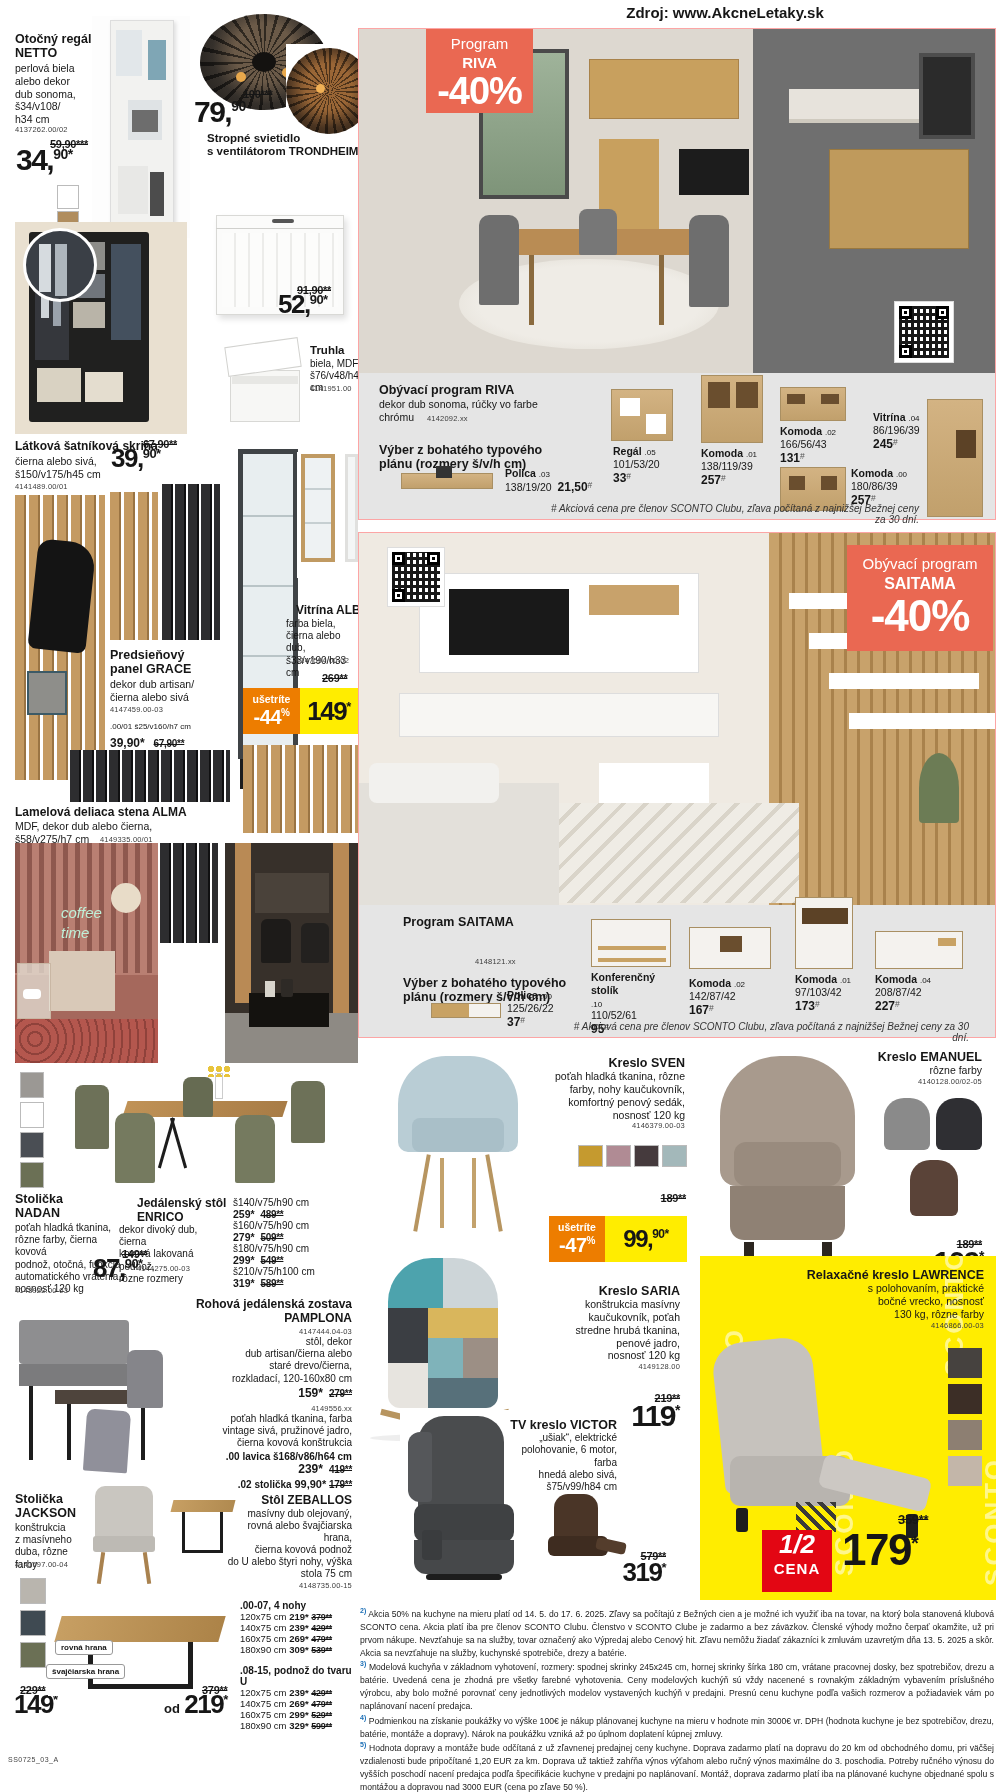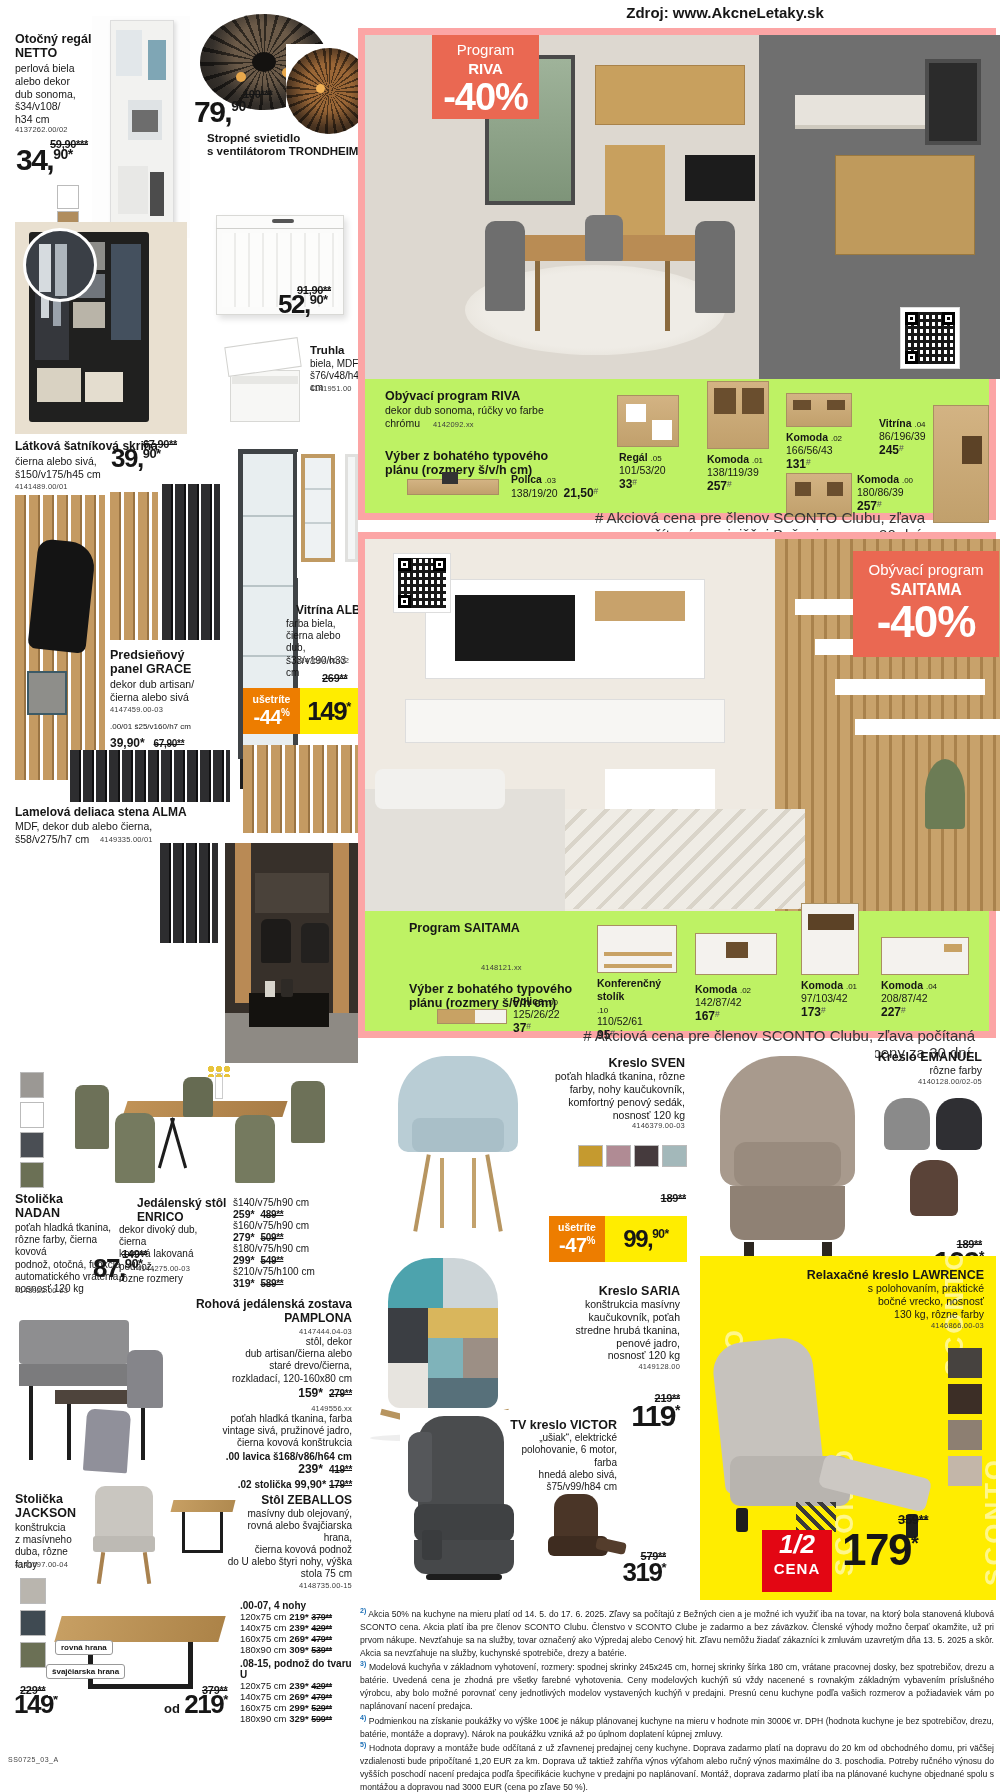--- a/index.html
+++ b/index.html
@@ -18,36 +18,36 @@
 .old{font-size:11px;font-weight:bold;text-decoration:line-through;letter-spacing:-.3px}
 .old-sm{font-size:10px;font-weight:bold;text-decoration:line-through;letter-spacing:-.3px}
 .price{line-height:.8;white-space:nowrap}
 .pint{font-weight:bold;letter-spacing:-1.5px}
 .psup{font-weight:bold;vertical-align:top;position:relative;top:1px;letter-spacing:-.5px}
 .p30 .pint{font-size:30px}.p30 .psup{font-size:14px}
 .p26 .pint{font-size:26px}.p26 .psup{font-size:13px}
 .p24 .pint{font-size:24px}.p24 .psup{font-size:12px}
 .p44 .pint{font-size:44px}.p44 .psup{font-size:20px;top:3px}
 .ph{position:absolute;overflow:hidden}
-.box{position:absolute;border:7px solid #fca5a5;background:#bef264}
+.box{position:absolute;border:1px solid #fca5a5;background:#e5e5e5}
 .badge{position:absolute;color:#fff;text-align:center}
 .badge .l1{font-size:15px;line-height:1.25}
 .badge .l2{font-size:15px;font-weight:bold;line-height:1.2}
 .badge .l3{font-size:38px;font-weight:bold;letter-spacing:-1px;line-height:1.05}
 .save{position:absolute;color:#fff;text-align:center;padding-top:5px}
 .save .s1{font-size:10.5px;font-weight:bold;line-height:1.2}
 .save .s2{font-size:20px;font-weight:bold;letter-spacing:-.5px}
 .save .s2 sup{font-size:10px}
 .ybox{position:absolute;background:#ffed00;display:flex;align-items:center;justify-content:center}
 .item-lb{position:absolute;font-size:10.5px;line-height:1.22}
 .item-lb .nm{font-weight:bold}
 .item-lb .vr{font-size:8px;font-weight:normal}
 .item-lb .pr{font-weight:bold;font-size:12px}
 .item-lb .hash{font-size:8.5px;vertical-align:top;color:#555;font-weight:normal}
-.fnote{position:absolute;font-size:15px;color:#333}
+.fnote{position:absolute;font-style:italic;font-size:10px;color:#333}
 .thumb{position:absolute;background:linear-gradient(180deg,#d3b383,#c1a06c);border:1px solid #a98f62}
 .thumb i{position:absolute;background:#8a6f46;display:block}
 .swatch{position:absolute;border:1px solid #bbb}
 .qr{position:absolute;background:#fff;padding:4px;border:1px solid #ddd}
 .qr .m{width:100%;height:100%;position:relative;background-image:repeating-linear-gradient(0deg,#000 0 3px,transparent 3px 7px),repeating-linear-gradient(90deg,#000 0 3px,transparent 3px 6px);opacity:.9}
 .qr .f{position:absolute;width:13px;height:13px;border:3px solid #000;background:#fff}
 .qr .f::after{content:"";position:absolute;inset:2px;background:#000}
 .slats-wood{background:repeating-linear-gradient(90deg,#c49a62 0 9px,#9a7443 9px 11px,#fff 11px 14px)}
 .slats-black{background:repeating-linear-gradient(90deg,#2d2d2f 0 9px,#101011 9px 11px,#fff 11px 13px)}
 .wm{position:absolute;color:rgba(255,255,255,.55);font-weight:bold;letter-spacing:3px;font-size:26px;transform:rotate(-90deg);transform-origin:center;white-space:nowrap}
@@ -195,20 +195,30 @@
 
   <div class="ph slats-black" style="left:70px;top:750px;width:160px;height:52px"></div>
   <div class="ph slats-wood" style="left:243px;top:745px;width:115px;height:88px"></div>
   <div class="abs ttl" style="left:15px;top:806px;font-size:12px">Lamelová deliaca stena ALMA</div>
   <div class="abs dsc" style="left:15px;top:820px">MDF, dekor dub alebo čierna,</div>
   <div class="abs dsc" style="left:15px;top:833px">š58/v275/h7 cm</div>
   <div class="abs cd" style="left:100px;top:835px">4149335.00/01</div>
   <div class="abs old" style="left:260px;top:852px">159**</div>
   <div class="abs price p26" style="left:226px;top:862px"><span class="pint">94,</span><span class="psup">90*</span></div>
 
+  <div class="ph" style="left:15px;top:843px;width:143px;height:220px;background:linear-gradient(180deg,#b97f72 0 60%,#a5685c 60% 100%)">
+    <div class="abs" style="left:0;top:0;width:143px;height:130px;background:repeating-linear-gradient(90deg,rgba(90,40,34,.45) 0 5px,transparent 5px 12px)"></div>
+    <div class="abs pre" style="left:46px;top:60px;color:#bff0d8;font-size:15px;font-style:italic;line-height:1.3">coffee
+time</div>
+    <div class="abs" style="left:34px;top:108px;width:66px;height:60px;background:#d9c9b8"></div>
+    <div class="abs" style="left:2px;top:120px;width:34px;height:56px;background:rgba(230,225,215,.75);border:1px solid #c9b7a4"></div>
+    <div class="abs" style="left:8px;top:146px;width:18px;height:10px;border-radius:4px;background:#fff"></div>
+    <div class="abs" style="left:0;top:176px;width:143px;height:44px;background:repeating-radial-gradient(circle at 20px 20px,#b4574e 0 6px,#8f423b 6px 8px)"></div>
+    <div class="abs" style="left:96px;top:40px;width:30px;height:30px;border-radius:50%;background:#e8dcc8"></div>
+  </div>
   <div class="ph slats-black" style="left:160px;top:843px;width:58px;height:100px"></div>
   <div class="ph" style="left:225px;top:843px;width:133px;height:220px;background:#37302a">
     <div class="abs" style="left:10px;top:0;width:16px;height:160px;background:#b98a55"></div>
     <div class="abs" style="left:108px;top:0;width:16px;height:170px;background:#b98a55"></div>
     <div class="abs" style="left:30px;top:30px;width:74px;height:40px;background:#4a423a"></div>
     <div class="abs" style="left:36px;top:76px;width:30px;height:44px;background:#1d1b19;border-radius:6px 6px 2px 2px"></div>
     <div class="abs" style="left:76px;top:80px;width:28px;height:40px;background:#23211f;border-radius:6px 6px 2px 2px"></div>
     <div class="abs" style="left:0;top:170px;width:133px;height:50px;background:#8e8a84"></div>
     <div class="abs" style="left:24px;top:150px;width:80px;height:34px;background:#14120f"></div>
     <div class="abs" style="left:40px;top:138px;width:10px;height:16px;background:#d8d4cc"></div>
@@ -329,21 +339,21 @@
     <div class="leg" style="left:40px;top:88px;width:105px;height:5px"></div>
   </div>
   <div class="chip" style="left:55px;top:1640px">rovná hrana</div>
   <div class="chip" style="left:46px;top:1664px">švajčiarska hrana</div>
   <div class="abs" style="left:240px;top:1600px;width:112px">
     <div class="b" style="font-size:10px">.00-07, 4 nohy</div>
     <div style="font-size:9.5px"><span>120x75 cm</span> <span class="b">219*</span>&nbsp;<span class="old-sm" style="font-size:9px">379**</span></div>
     <div style="font-size:9.5px"><span>140x75 cm</span> <span class="b">239*</span>&nbsp;<span class="old-sm" style="font-size:9px">429**</span></div>
     <div style="font-size:9.5px"><span>160x75 cm</span> <span class="b">269*</span>&nbsp;<span class="old-sm" style="font-size:9px">479**</span></div>
     <div style="font-size:9.5px"><span>180x90 cm</span> <span class="b">309*</span>&nbsp;<span class="old-sm" style="font-size:9px">539**</span></div>
-    <div class="b" style="font-size:10px;margin-top:3px">.08-15, podnož do tvaru U</div>
+    <div class="b" style="font-size:10px;margin-top:10px">.08-15, podnož do tvaru U</div>
     <div style="font-size:9.5px"><span>120x75 cm</span> <span class="b">239*</span>&nbsp;<span class="old-sm" style="font-size:9px">429**</span></div>
     <div style="font-size:9.5px"><span>140x75 cm</span> <span class="b">269*</span>&nbsp;<span class="old-sm" style="font-size:9px">479**</span></div>
     <div style="font-size:9.5px"><span>160x75 cm</span> <span class="b">299*</span>&nbsp;<span class="old-sm" style="font-size:9px">529**</span></div>
     <div style="font-size:9.5px"><span>180x90 cm</span> <span class="b">329*</span>&nbsp;<span class="old-sm" style="font-size:9px">599**</span></div>
   </div>
   <div class="abs old" style="left:202px;top:1684px">379**</div>
   <div class="abs price p26" style="left:164px;top:1694px"><span class="b" style="font-size:13px">od</span> <span class="pint">219</span><span class="psup">*</span></div>
 
   <div class="abs" style="left:8px;top:1756px;font-size:7px;color:#444;letter-spacing:.5px">SS0725_03_A</div>
 

